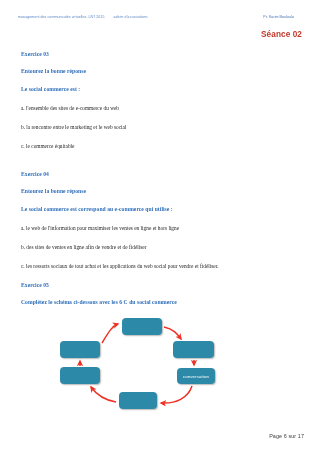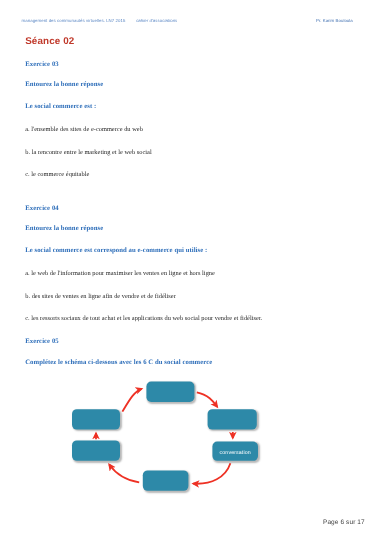--- a/index.html
+++ b/index.html
@@ -61,20 +61,21 @@
     right: 18px;
   }
 
   .seance-title {
     color: #c0392b;
     font-family: "Liberation Sans", sans-serif;
     font-weight: bold;
     font-size: 8.2px;
     margin: 0 0 12px 0;
     letter-spacing: 0.1px;
+    text-align: right;
   }
 
   .ex-title {
     color: #2f6fba;
     font-weight: bold;
     font-size: 5.6px;
     margin: 0 0 11px 0;
     letter-spacing: 0.05px;
   }
 

